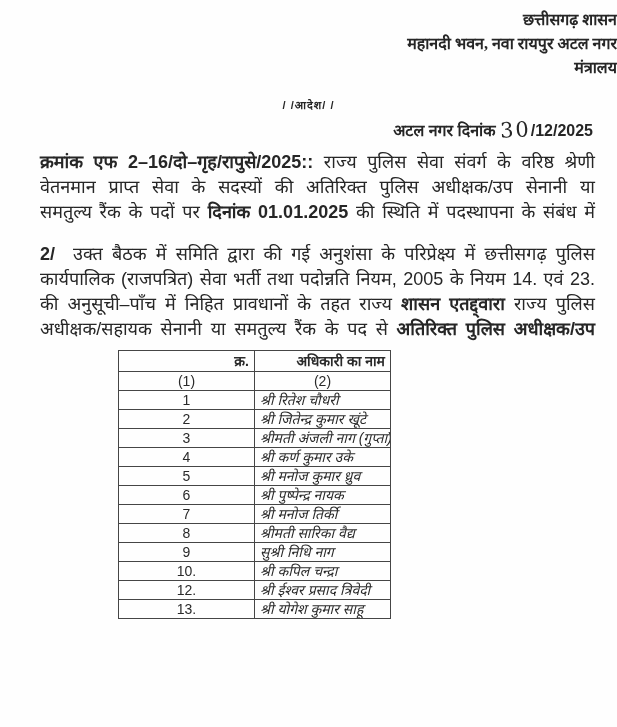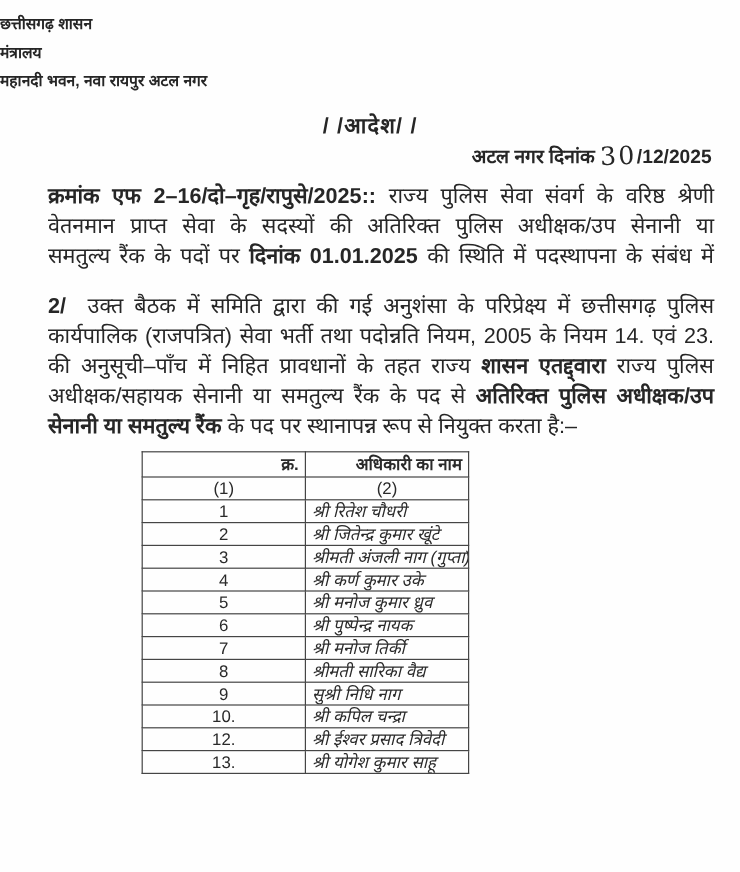--- a/index.html
+++ b/index.html
@@ -15,30 +15,31 @@
   .doc {
     position: relative;
     width: 617px;
     height: 727px;
     background: #fefefe;
     color: #262626;
     font-family: "Liberation Sans", "DejaVu Sans", sans-serif;
   }
   .letterhead {
     padding-top: 8px;
-    text-align: left;
+    text-align: right;
     font-weight: 700;
-    font-size: 13px;
+    font-size: 16px;
     line-height: 24px;
+    font-family: Liberation Serif, serif;
   }
   .order-heading {
     margin-top: 14px;
     text-align: center;
     font-weight: 700;
-    font-size: 18px;
+    font-size: 11px;
     line-height: 22px;
     letter-spacing: 1px;
   }
   .place-date {
     margin-top: 3px;
     padding-right: 24px;
     text-align: right;
     font-weight: 700;
     font-size: 16px;
     line-height: 24px;
@@ -92,42 +93,41 @@
   td.c-name { text-align: left; padding-left: 8px; font-style: italic; }
   tr.idx-row td { text-align: center; font-weight: 400; }
 </style>
 </head>
 <body>
 
 <div class="doc">
 
   <div class="letterhead">
     <div>छत्तीसगढ़ शासन</div>
+    <div>महानदी भवन, नवा रायपुर अटल नगर</div>
     <div>मंत्रालय</div>
-    <div>महानदी भवन, नवा रायपुर अटल नगर</div>
   </div>
 
   <div class="order-heading">/ /आदेश/ /</div>
 
   <div class="place-date">
     <span>अटल नगर दिनांक </span><span class="handwritten">30</span><span>/12/2025</span>
   </div>
 
   <div class="para para-1">
       <div class="tline"><span class="b">क्रमांक एफ 2–16/दो–गृह/रापुसे/2025::</span><span> राज्य पुलिस सेवा संवर्ग के वरिष्ठ श्रेणी</span></div>
       <div class="tline"><span>वेतनमान प्राप्त सेवा के सदस्यों की अतिरिक्त पुलिस अधीक्षक/उप सेनानी या</span></div>
       <div class="tline"><span>समतुल्य रैंक के पदों पर </span><span class="b">दिनांक 01.01.2025</span><span> की स्थिति में पदस्थापना के संबंध में</span></div>
     </div>
 
   <div class="para para-2">
       <div class="tline"><span class="b" style="margin-right: 18px;">2/</span><span>उक्त बैठक में समिति द्वारा की गई अनुशंसा के परिप्रेक्ष्य में छत्तीसगढ़ पुलिस</span></div>
       <div class="tline"><span>कार्यपालिक (राजपत्रित) सेवा भर्ती तथा पदोन्नति नियम, 2005 के नियम 14. एवं 23.</span></div>
       <div class="tline"><span>की अनुसूची–पाँच में निहित प्रावधानों के तहत राज्य </span><span class="b">शासन एतद्द्वारा</span><span> राज्य पुलिस</span></div>
       <div class="tline"><span>अधीक्षक/सहायक सेनानी या समतुल्य रैंक के पद से </span><span class="b">अतिरिक्त पुलिस अधीक्षक/उप</span></div>
-      <div class="tline last"><span class="b">सेनानी या समतुल्य रैंक</span><span> के पद पर स्थानापन्न रूप से नियुक्त करता है:–</span></div>
     </div>
 
   <table class="officers">
     <thead>
       <tr>
         <th>क्र.</th>
         <th>अधिकारी का नाम</th>
       </tr>
       <tr class="idx-row">
         <td>(1)</td>

